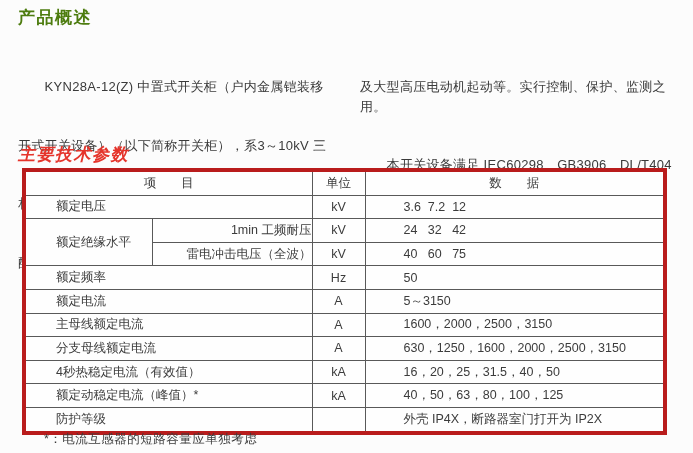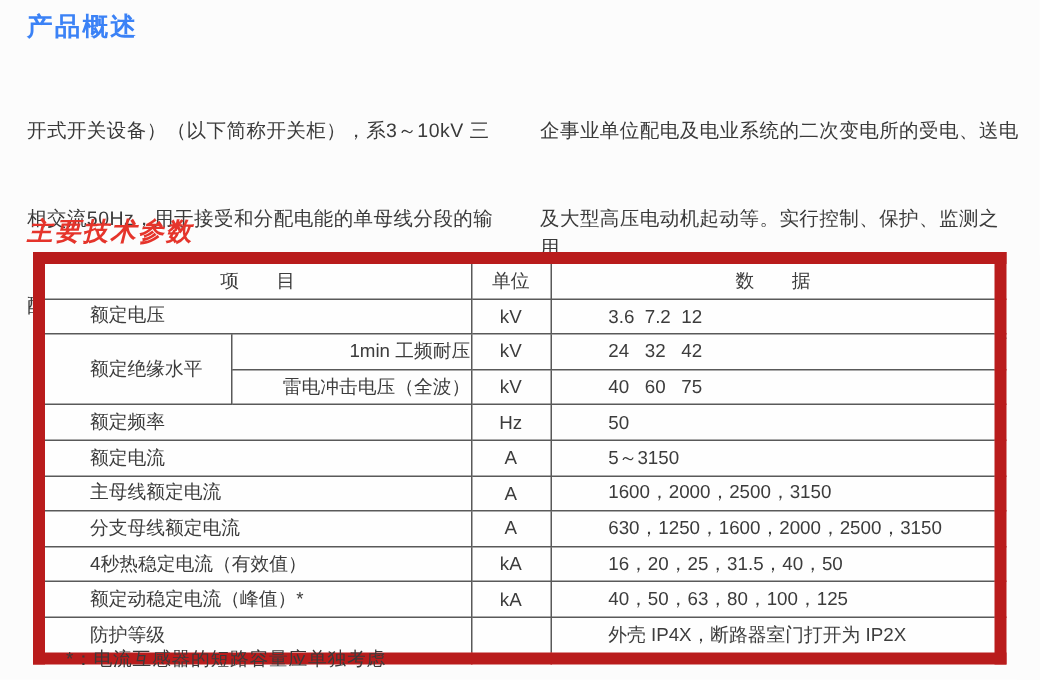--- a/index.html
+++ b/index.html
@@ -39,21 +39,21 @@
 
   #params-table {
     position: absolute;
     left: 22px; top: 168px;
     width: 641px;
     border-collapse: collapse;
     table-layout: fixed;
     font-size: 12.5px;
     color: #3c3c3c;
     background: #fefefe;
-    border: 8px solid #b91c1c;
+    border: 4px solid #b91c1c;
   }
   #params-table th, #params-table td {
     border: 1px solid #595959;
     font-weight: normal;
     padding: 0;
     height: 22.6px;
     overflow: hidden;
   }
   .cell-header { text-align: center; white-space: pre; }
   .cell-item  { text-align: left; padding-left: 30px !important; }
@@ -67,30 +67,30 @@
     left: 28px; top: 431px;
     font-size: 12.5px;
     letter-spacing: 0.5px;
     color: #3a3a3a;
     margin-left: 16px;
   }
 </style>
 </head>
 <body>
 
-<div class="section-heading" id="overview-heading" style="color: #3b82f6; text-align: right;">产品概述</div>
+<div class="section-heading" id="overview-heading" style="color: #4d7c0f; text-align: right;">产品概述</div>
 
 <div class="overview-columns">
   <div class="overview-col">
+    <div class="overview-line">　　KYN28A-12(Z) 中置式开关柜（户内金属铠装移</div>
     <div class="overview-line">开式开关设备）（以下简称开关柜），系3～10kV 三</div>
     <div class="overview-line">相交流50Hz，用于接受和分配电能的单母线分段的输</div>
     <div class="overview-line">配电控制装置。主要用于发电厂、变电所送电、工矿</div>
   </div>
   <div class="overview-col">
-    <div class="overview-line">企事业单位配电及电业系统的二次变电所的受电、送电</div>
     <div class="overview-line">及大型高压电动机起动等。实行控制、保护、监测之用。</div>
     <div class="overview-line">　　本开关设备满足 IEC60298、GB3906、DL/T404</div>
     <div class="overview-line">等标准的要求。</div>
   </div>
 </div>
 
 <div class="section-heading" id="params-heading" style="color: rgb(229, 52, 43); font-style: italic;">主要技术参数</div>
 
 <table id="params-table">
   <colgroup>

